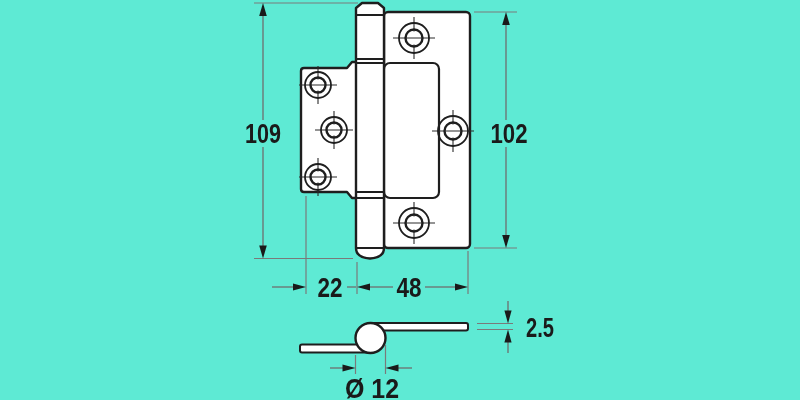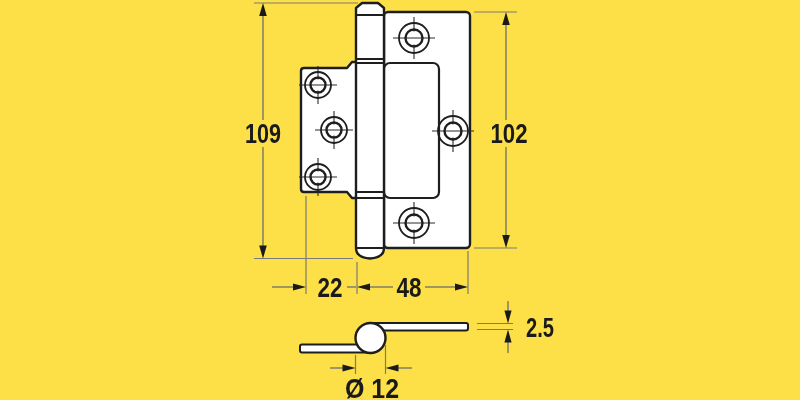--- a/index.html
+++ b/index.html
@@ -1,16 +1,16 @@
 <!DOCTYPE html>
 <html><head>
 <meta charset="utf-8">
 <style>
   html,body{margin:0;padding:0;background:#ffffff;}
-  .stage{position:relative;width:800px;height:400px;background:#fde047;overflow:hidden;
+  .stage{position:relative;width:800px;height:400px;background:#5eead4;overflow:hidden;
          font-family:"Liberation Sans","DejaVu Sans",sans-serif;}
   svg{display:block}
   .ol   {fill:#ffffff;stroke:#1e1e1e;stroke-width:2.4;stroke-linejoin:round;}
   .ol2  {fill:none;stroke:#1e1e1e;stroke-width:2;}
   .cut  {fill:#ffffff;stroke:#1e1e1e;stroke-width:2.2;}
   .bar  {fill:#ffffff;stroke:#1e1e1e;stroke-width:2;}
   .hole-outer{fill:none;stroke:#1e1e1e;stroke-width:1.8;}
   .hole-inner{fill:none;stroke:#1e1e1e;stroke-width:2.4;}
   .ch   {stroke:#2a2a2a;stroke-width:1.1;}
   .ext  {stroke:#7a7a7a;stroke-width:1.2;fill:none;}

